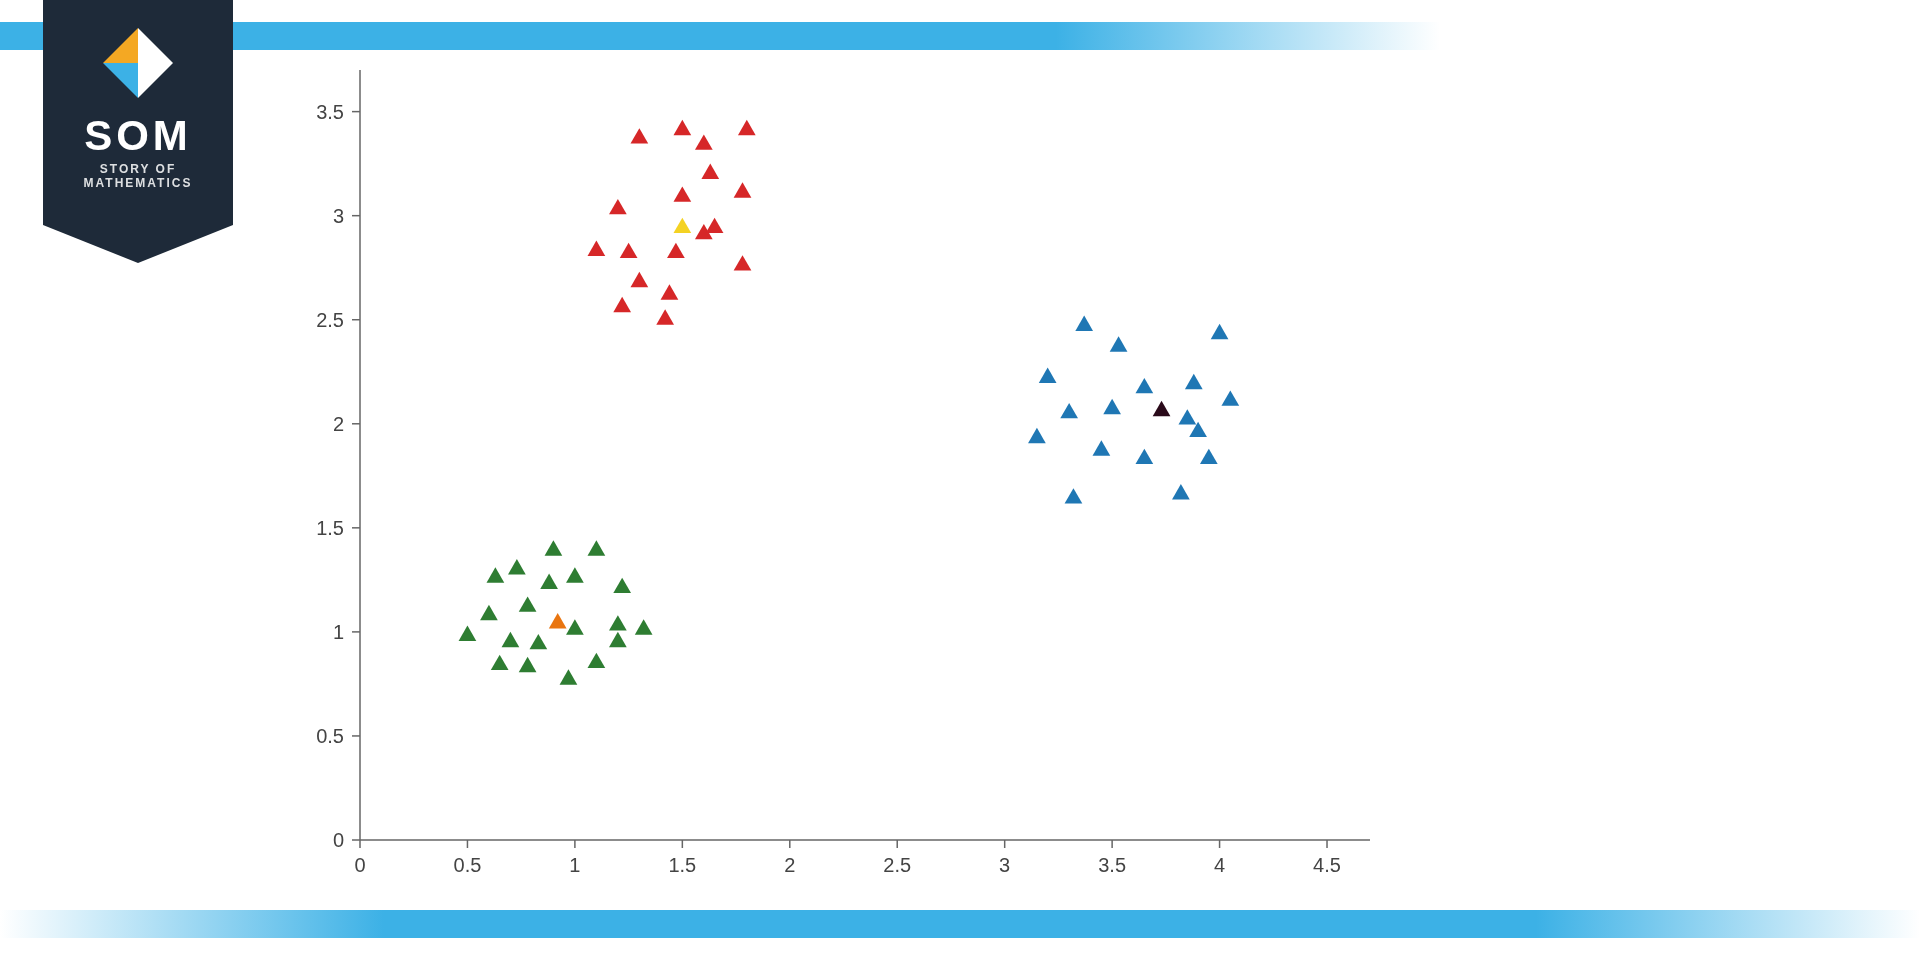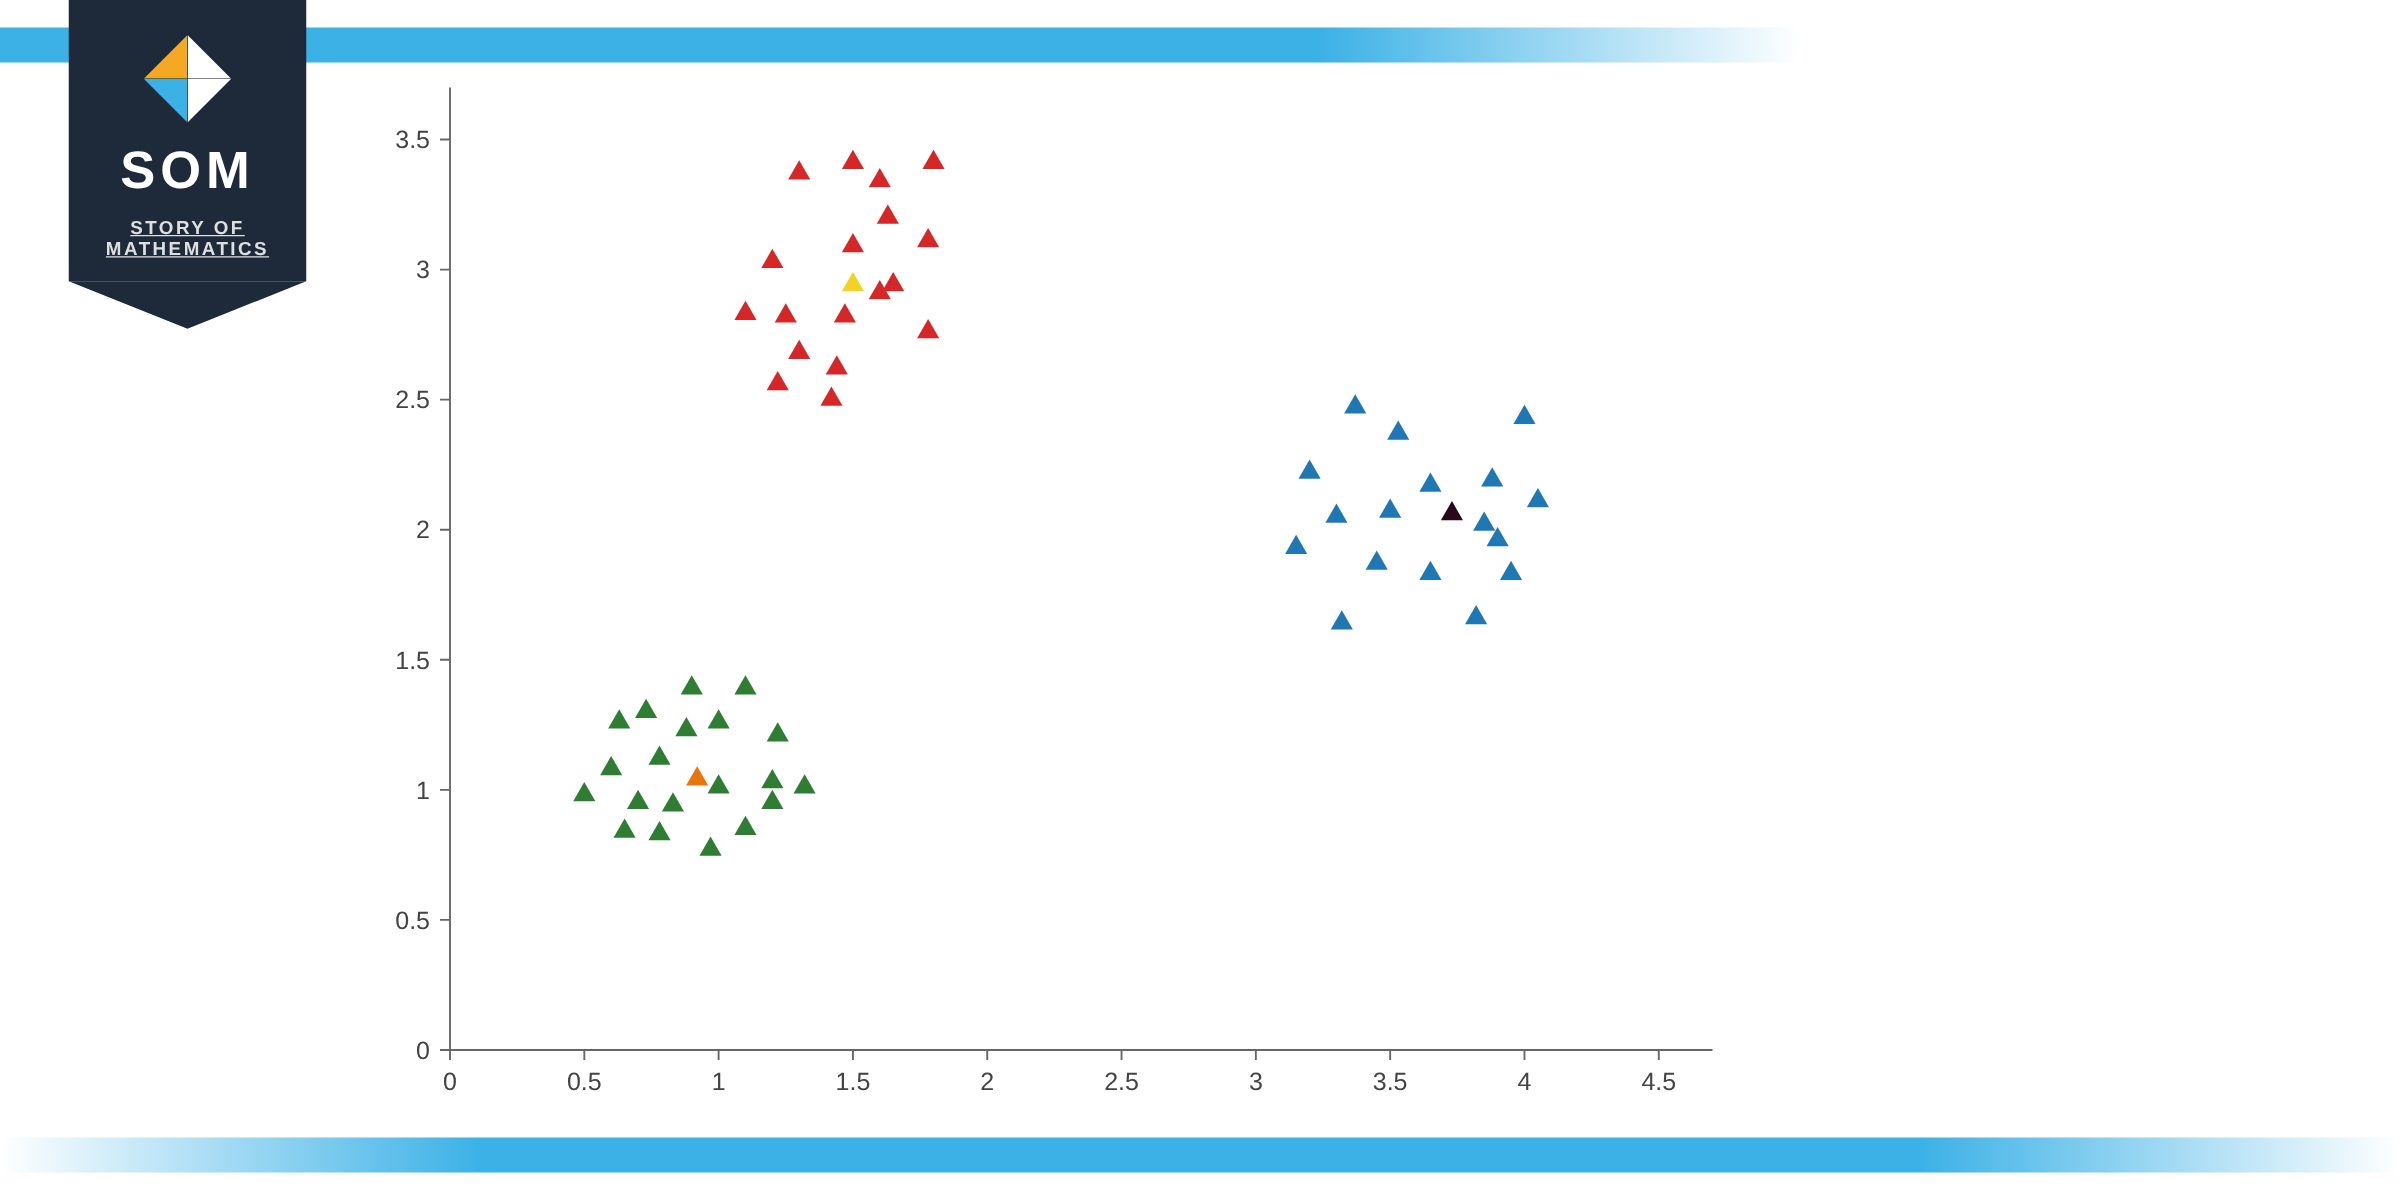--- a/index.html
+++ b/index.html
@@ -26,21 +26,21 @@
     bottom: 22px;
     left: 0;
     width: 100%;
     height: 28px;
     background: linear-gradient(to right, #ffffff 0%, #3cb1e6 20%, #3cb1e6 80%, #ffffff 100%);
     z-index: 1;
   }
   .logo-badge {
     position: absolute;
     top: 0;
-    left: 55px;
+    left: 43px;
     width: 190px;
     height: 225px;
     background: #1e2a39;
     z-index: 2;
     text-align: center;
     color: #fff;
   }
   .logo-badge::after {
     content: "";
     position: absolute;
@@ -67,26 +67,25 @@
   .logo-mark .tr { top: 0; right: 0; background: #ffffff; clip-path: polygon(0 0, 100% 100%, 0 100%); }
   .logo-mark .bl { bottom: 0; left: 0; background: #3cb1e6; clip-path: polygon(0 0, 100% 0, 100% 100%); }
   .logo-mark .br { bottom: 0; right: 0; background: #ffffff; clip-path: polygon(0 0, 100% 0, 0 100%); }
   .logo-title {
     font-size: 42px;
     font-weight: 700;
     letter-spacing: 4px;
     margin-top: 14px;
   }
   .logo-sub {
-    font-size: 15px;
+    font-size: 12px;
     letter-spacing: 2px;
     font-weight: 600;
-    margin-top: 14px;
+    margin-top: 2px;
     opacity: 0.85;
-    text-decoration: underline;
   }
   .chart {
     position: absolute;
     top: 60px;
     left: 290px;
     width: 1100px;
     height: 840px;
     z-index: 3;
   }
   .axis-line {

